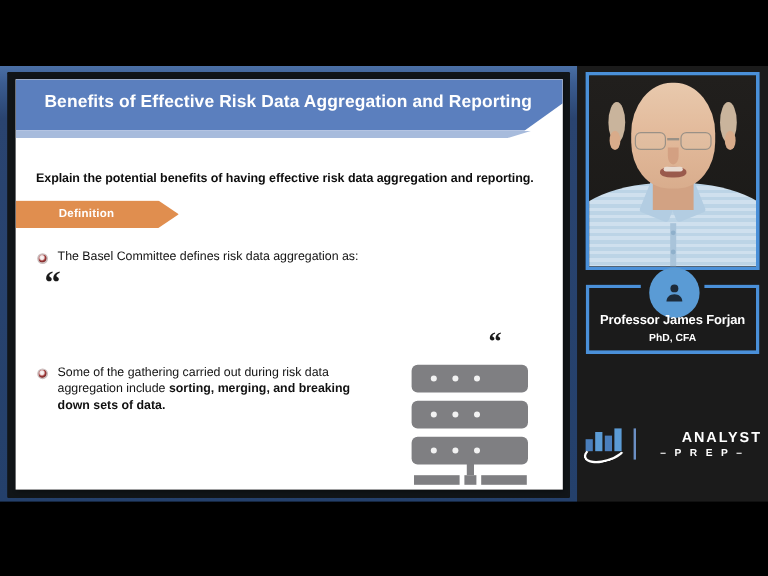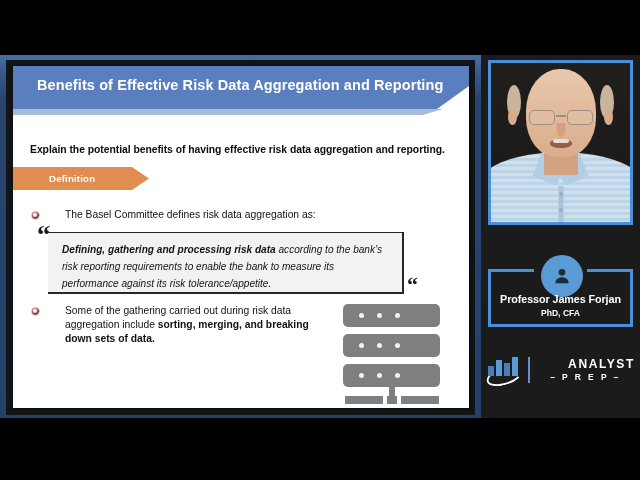--- a/index.html
+++ b/index.html
@@ -89,21 +89,21 @@
 
   
   .bullet-row { position:absolute; display:flex; align-items:flex-start; }
   .bullet-icon {
     width:9px; height:9px; border-radius:50%;
     background: radial-gradient(circle at 42% 38%, #ffffff 0%, #f0e2e2 28%, #a03838 48%, #7e2b2b 62%, #d9cccc 78%, #efe6e6 100%);
     border:1px solid #c9bdbd;
     flex:0 0 auto;
     margin-top:3px;
   }
-  .bullet-text { margin-left:25px; font-size:10.3px; color:#111; line-height:14px; }
+  .bullet-text { margin-left:8px; font-size:10.3px; color:#111; line-height:14px; }
   .bullet-text b { font-weight:bold; }
 
   #bullet-1 { left:18px; top:142px; width:420px; }
   #bullet-2 { left:18px; top:238px; width:290px; }
 
   
   #quote-box {
     position:absolute; left:35px; top:166px; width:356px; height:62px;
     background:#f2f2f2;
     border-right:2.5px solid #262626;
@@ -193,21 +193,21 @@
   }
   .collar-r {
     position:absolute; right:46px; bottom:40px; width:26px; height:30px;
     background:#b3cde2; transform:rotate(-22deg); border-radius:3px;
   }
   .placket { position:absolute; left:50%; bottom:0; transform:translateX(-50%); width:5px; height:36px; background:#a9c4da; }
   .btn1 { position:absolute; left:50%; bottom:26px; transform:translateX(-50%); width:4px; height:4px; border-radius:50%; background:#8fb0cb; }
   .btn2 { position:absolute; left:50%; bottom:10px; transform:translateX(-50%); width:4px; height:4px; border-radius:50%; background:#8fb0cb; }
 
   
-  #nameplate { position:absolute; left:7px; top:200px; width:147px; height:72px; }
+  #nameplate { position:absolute; left:7px; top:168px; width:147px; height:72px; }
   #nameplate-frame {
     position:absolute; left:0; top:14px; width:145px; height:58px;
     border:3px solid #4a90d9;
     -webkit-clip-path: polygon(0 0, 46px 0, 46px 4px, 99px 4px, 99px 0, 145px 0, 145px 58px, 0 58px);
     clip-path: polygon(0 0, 46px 0, 46px 4px, 99px 4px, 99px 0, 145px 0, 145px 58px, 0 58px);
   }
   #avatar-circle {
     position:absolute; left:50%; top:0px; transform:translateX(-50%);
     width:42px; height:42px; border-radius:50%;
     background:#5a9bd5;
@@ -266,25 +266,20 @@
       <div id="definition-banner">
         <span id="definition-label">Definition</span>
       </div>
 
       <div class="bullet-row" id="bullet-1">
         <span class="bullet-icon"></span>
         <span class="bullet-text">The Basel Committee defines risk data aggregation as:</span>
       </div>
 
       <div class="quote-mark" id="quote-open">“</div>
-      <div id="quote-box">
-        <div id="quote-text">
-          <b>Defining, gathering and processing risk data</b><span> according to the bank’s risk reporting requirements to enable the bank to measure its performance against its risk tolerance/appetite.</span>
-        </div>
-      </div>
       <div class="quote-mark" id="quote-close">“</div>
 
       <div class="bullet-row" id="bullet-2">
         <span class="bullet-icon"></span>
         <span class="bullet-text"><span>Some of the gathering carried out during risk data aggregation include </span><b>sorting, merging, and breaking down sets of data.</b></span>
       </div>
 
       <div id="server-graphic">
         <div class="server-rack" id="rack-1">
           <span class="dot"></span>

